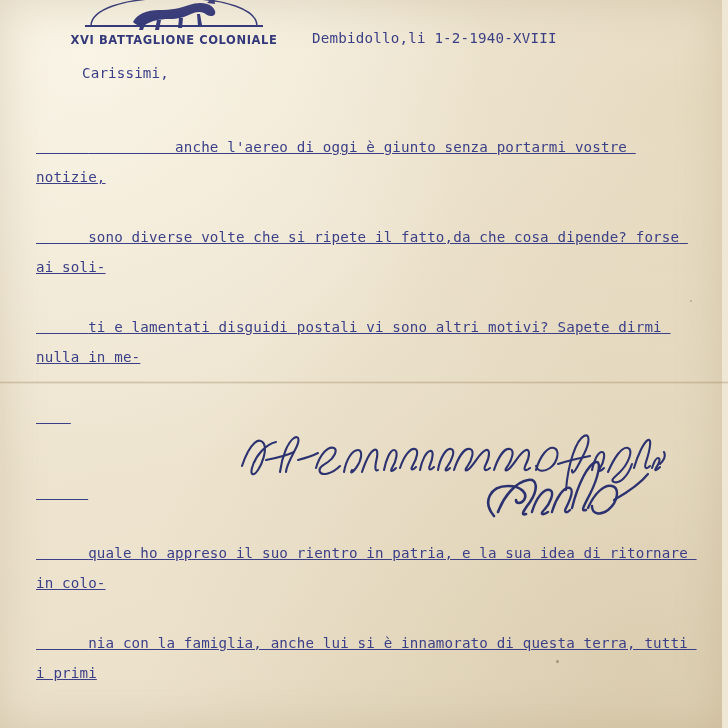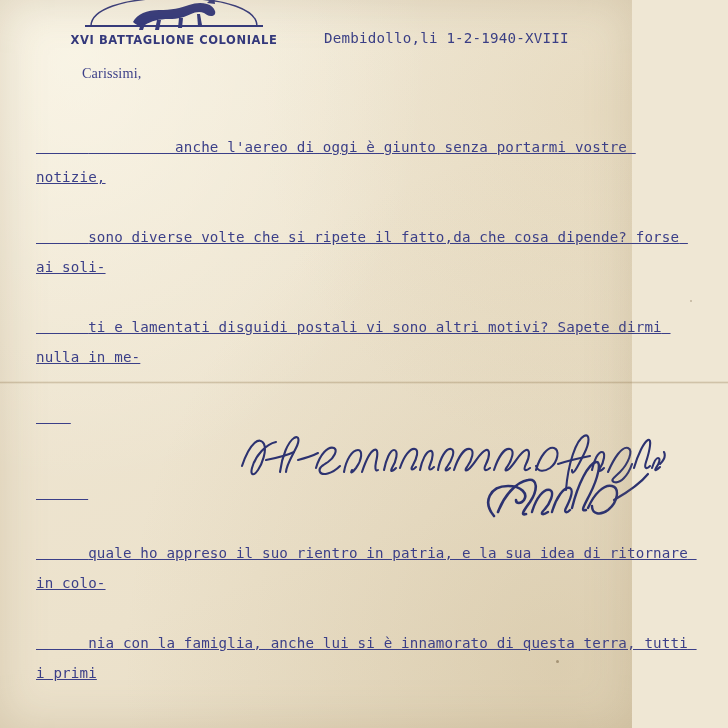--- a/index.html
+++ b/index.html
@@ -9,21 +9,21 @@
   body {
     width: 728px;
     height: 728px;
     overflow: hidden;
     background: #efe7d4;
     font-family: "DejaVu Sans Mono", monospace;
   }
 
   #page {
     position: relative;
-    width: 632px;
+    width: 722px;
     height: 728px;
     background:
       linear-gradient(160deg, #f2ebda 0%, #eee5d1 35%, #ece2cc 70%, #e7dcc4 100%);
   }
 
   
   #page::before {
     content: "";
     position: absolute;
     left: 0; top: 0; right: 0; bottom: 0;
@@ -67,21 +67,21 @@
     font-family: "DejaVu Sans", sans-serif;
     font-size: 11.5px;
     font-weight: bold;
     letter-spacing: 0.6px;
     color: #34397c;
     white-space: nowrap;
   }
 
   .place-date {
     position: absolute;
-    left: 324px;
+    left: 312px;
     top: 30px;
     font-size: 14.2px;
     letter-spacing: 0.2px;
     color: #3a3f86;
     white-space: nowrap;
   }
 
   
   .letter-body {
     position: absolute;
@@ -92,21 +92,20 @@
     font-size: 14.2px;
     line-height: 30px;
     letter-spacing: 0.15px;
   }
   .letter-body p {
     margin: 0;
     white-space: pre-wrap;
   }
   .salutation {
     padding-left: 46px;
-    font-family: Liberation Serif, serif;
   }
   .para {
     margin-top: 0;
     text-decoration: underline;
   }
   .para + .para {
     margin-top: 16px;
   }
 
   

